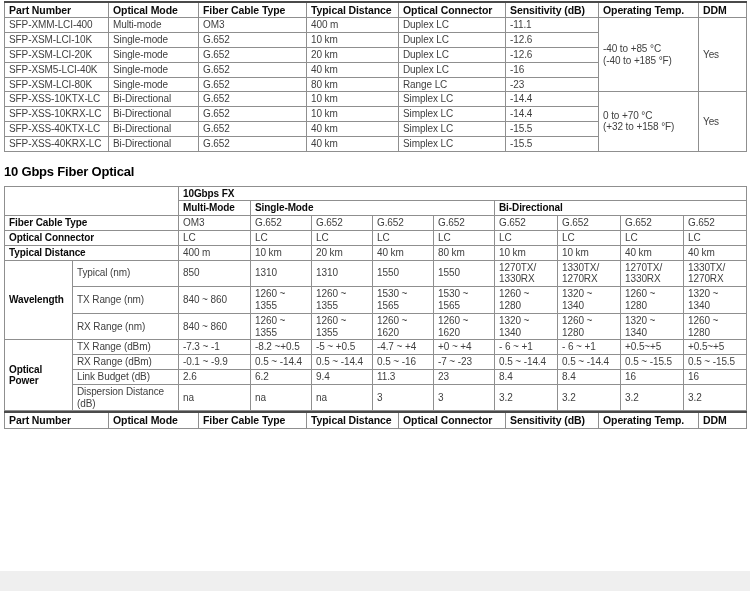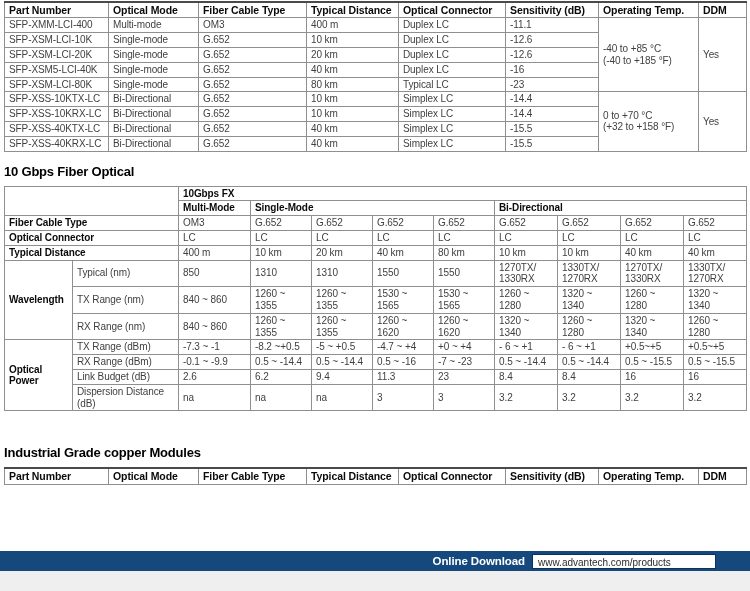--- a/index.html
+++ b/index.html
@@ -154,21 +154,21 @@
           <td>G.652</td>
           <td>40 km</td>
           <td>Duplex LC</td>
           <td>-16</td>
         </tr>
         <tr>
           <td>SFP-XSM-LCI-80K</td>
           <td>Single-mode</td>
           <td>G.652</td>
           <td>80 km</td>
-          <td>Typical LC</td>
+          <td>Range LC</td>
           <td>-23</td>
         </tr>
         <tr>
           <td>SFP-XSS-10KTX-LC</td>
           <td>Bi-Directional</td>
           <td>G.652</td>
           <td>10 km</td>
           <td>Simplex LC</td>
           <td>-14.4</td>
           <td rowspan="4">0 to +70 °C
@@ -350,21 +350,20 @@
           <td>3</td>
           <td>3</td>
           <td>3.2</td>
           <td>3.2</td>
           <td>3.2</td>
           <td>3.2</td>
         </tr>
       </tbody>
   </table>
 
-  <h2 class="sec-title second">Industrial Grade copper Modules</h2>
 
   <table class="t3">
     <colgroup>
       <col style="width:104px">
         <col style="width:90px">
         <col style="width:108px">
         <col style="width:92px">
       <col style="width:107px">
         <col style="width:93px">
         <col style="width:100px">
@@ -379,19 +378,15 @@
           <th>Optical Connector</th>
           <th>Sensitivity (dB)</th>
           <th>Operating Temp.</th>
           <th>DDM</th>
         </tr>
     </thead>
     <tbody id="t3-body">
       </tbody>
   </table>
 
-  <div class="footer-bar" style="background: rgb(21, 73, 126);">
-    <span class="dl-label">Online Download</span>
-    <span class="url-box">www.advantech.com/products</span>
-  </div>
   <div class="footer-gray"></div>
 
 </div>
 
 </body></html>

